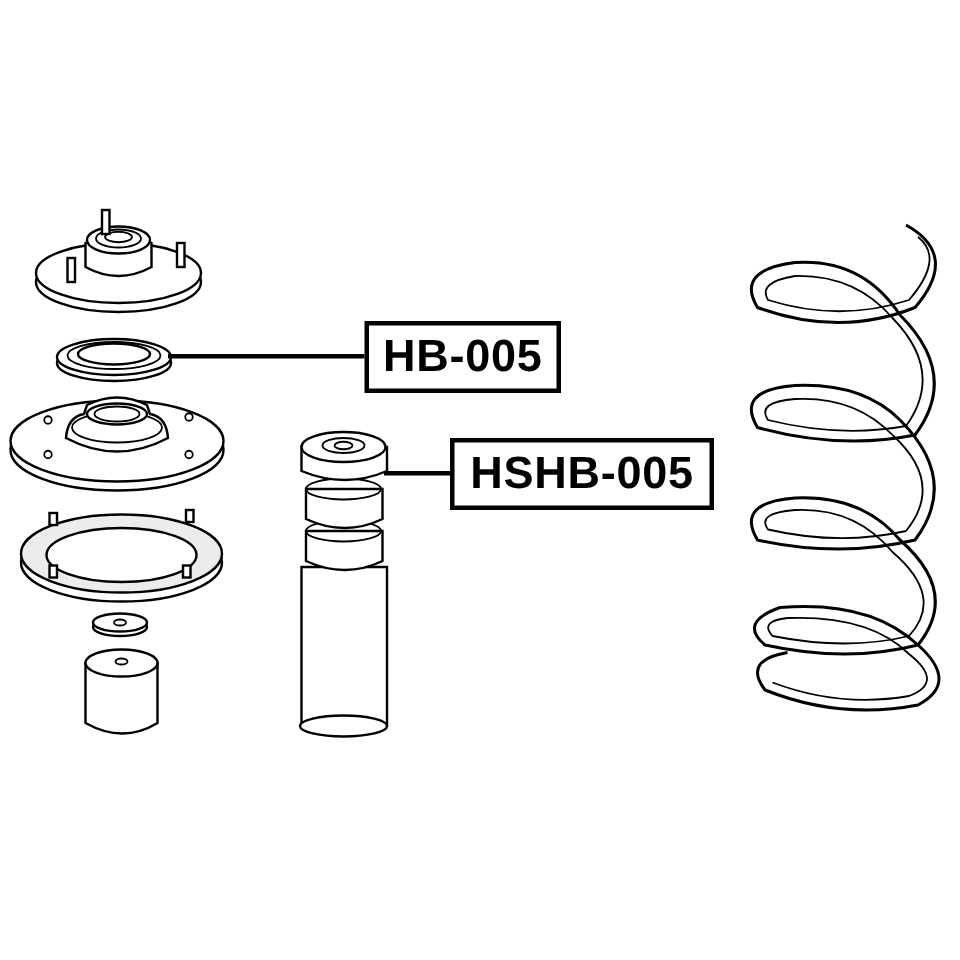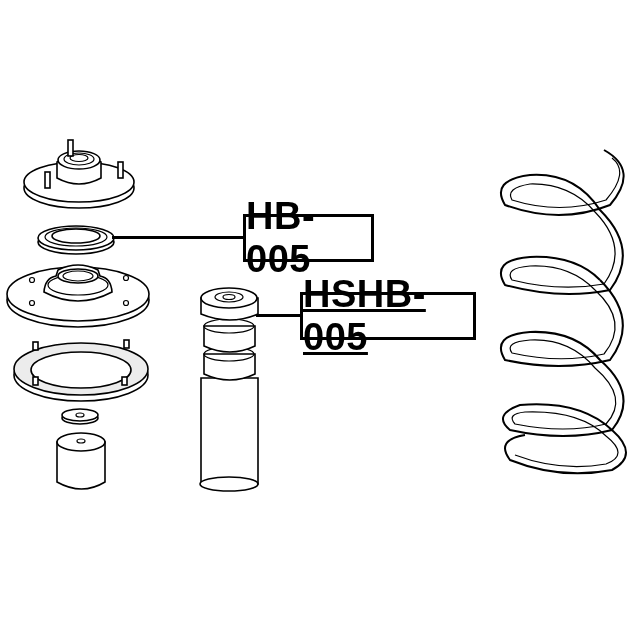--- a/index.html
+++ b/index.html
@@ -7,25 +7,25 @@
   #canvas { position: absolute; left: 0; top: 0; width: 640px; height: 640px; }
   .label-box {
     position: absolute;
     border: 3px solid #000;
     background: #fff;
     box-sizing: border-box;
     display: flex; align-items: center; justify-content: center;
     font-family: "Liberation Sans", sans-serif;
     font-weight: bold;
     color: #000;
-    font-size: 38px;
+    font-size: 30px;
     letter-spacing: 0.5px;
   }
   #box-hb { left: 243px; top: 214px; width: 131px; height: 48px; }
-  #box-hshb { left: 300px; top: 292px; width: 176px; height: 48px; text-decoration: underline; }
+  #box-hshb { left: 300px; top: 292px; width: 176px; height: 48px; }
   .leader { position: absolute; background: #000; height: 3px; }
   #leader-hb { left: 112px; top: 236px; width: 132px; }
   #leader-hshb { left: 256px; top: 314px; width: 45px; }
   svg .p { fill: #fff; stroke: #000; stroke-width: 1.6; }
   svg .l { fill: none; stroke: #000; stroke-width: 1.2; }
   svg .t { fill: none; stroke: #000; stroke-width: 2; }
 </style>
 </head>
 <body>
 

